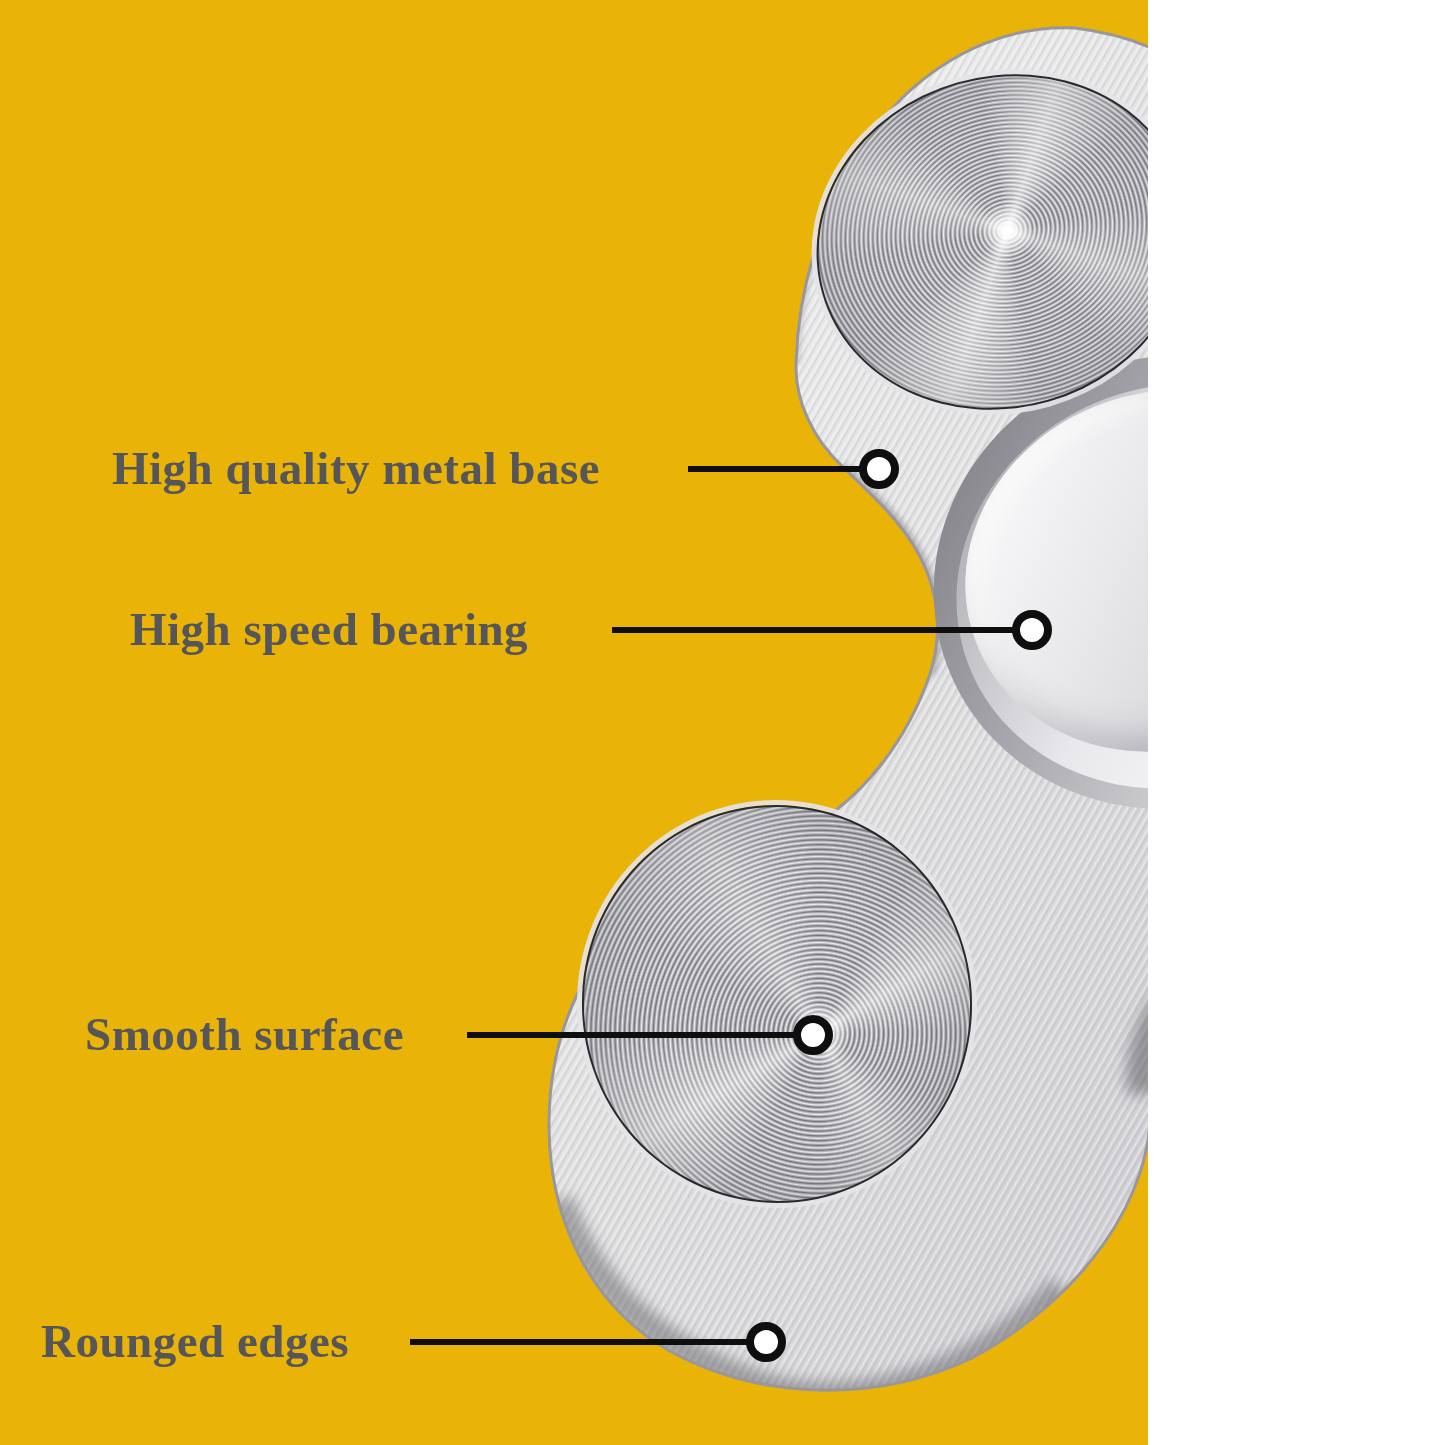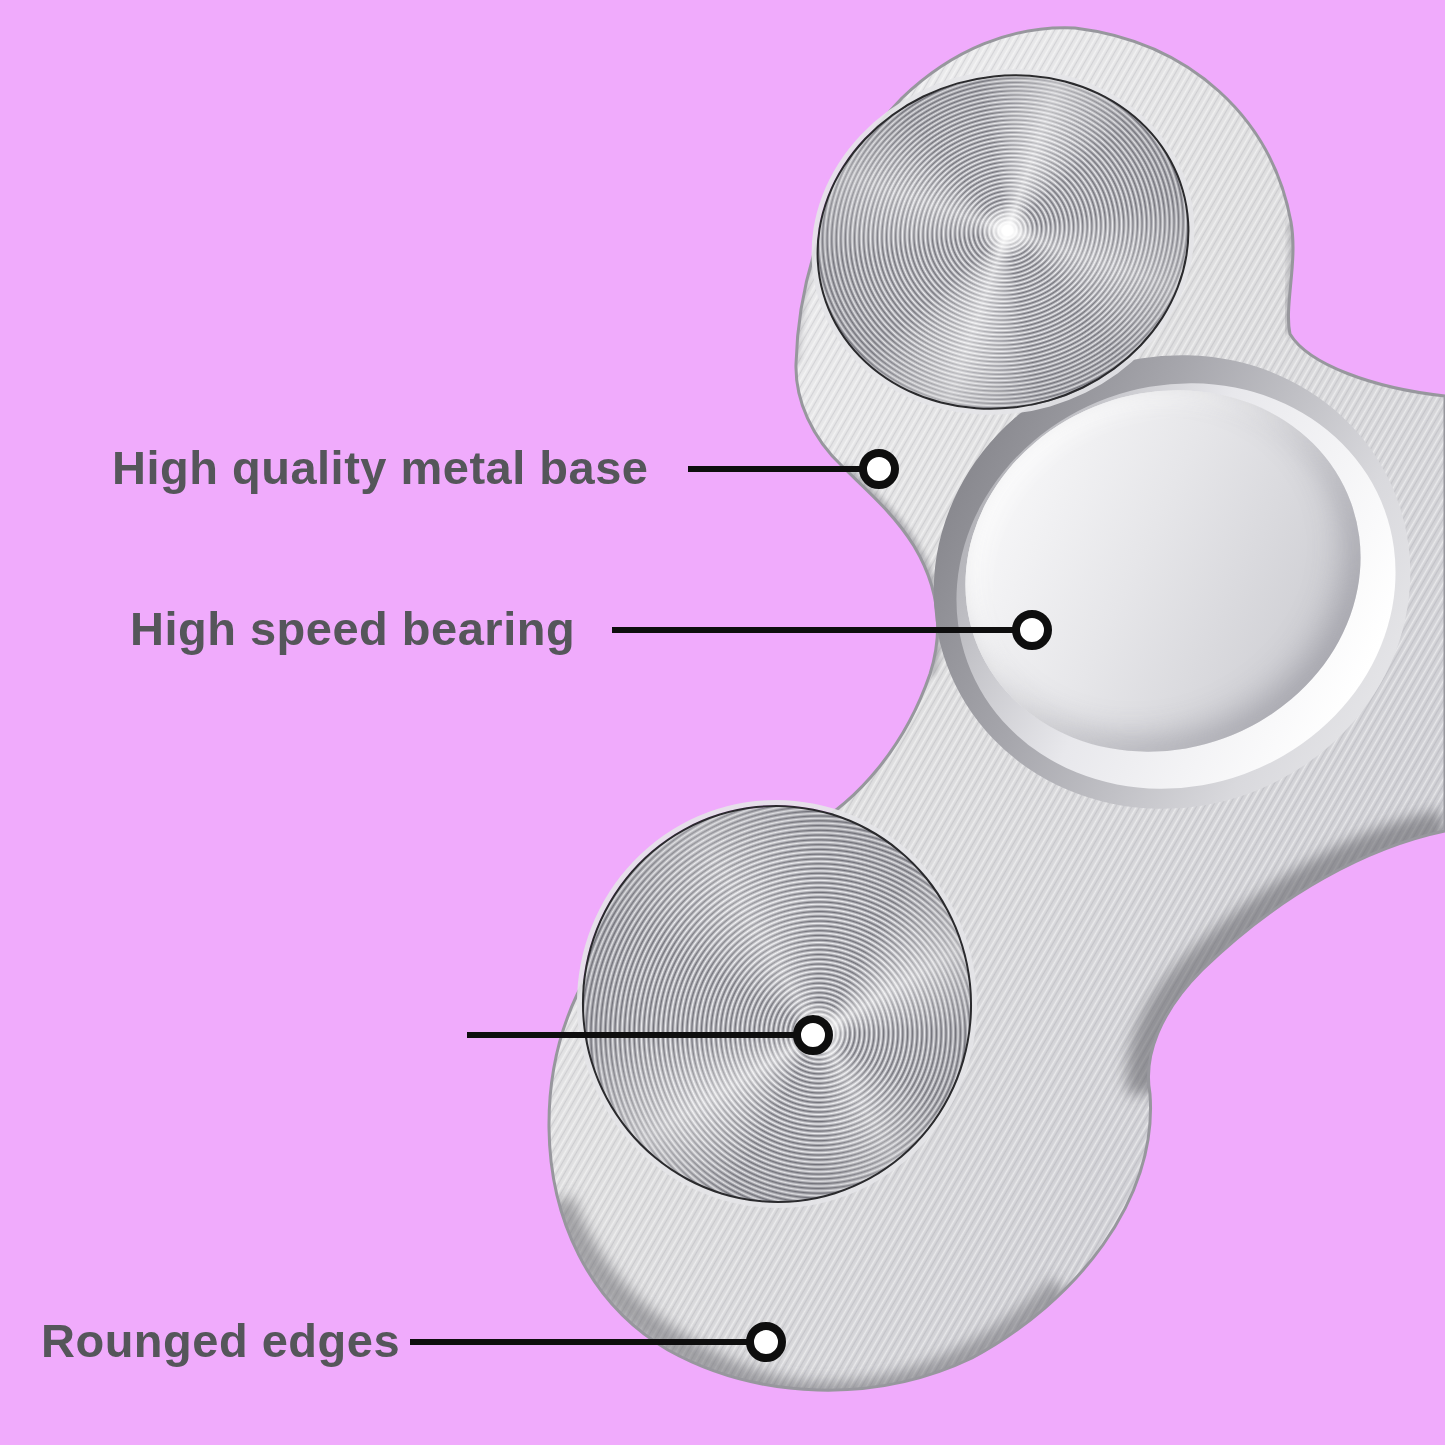--- a/index.html
+++ b/index.html
@@ -1,22 +1,22 @@
 <!DOCTYPE html>
 <html><head>
 <meta charset="utf-8">
 <style>
   html, body { margin: 0; padding: 0; background: #ffffff; }
   .scene {
     position: relative;
-    width: 1445px;
+    width: 1148px;
     height: 1445px;
-    background: #f0abfc;
+    background: #eab308;
     overflow: hidden;
-    font-family: Liberation Sans, sans-serif;
+    font-family: Liberation Serif, serif;
   }
   .spinner-svg { position: absolute; left: 0; top: 0; }
 
   
   .disc {
     position: absolute;
     border-radius: 50%;
     border: 2px solid #2a2a2d;
     box-shadow: 0 0 0 5px rgba(228,228,232,0.9), inset 0 0 70px rgba(110,110,120,0.28);
   }
@@ -161,20 +161,21 @@
   <div class="disc disc-bottom"></div>
 
   <span class="callout-label c1-label">High quality metal base</span>
   <div class="callout-line c1-line"></div>
   <div class="callout-marker c1-marker"></div>
 
   <span class="callout-label c2-label">High speed bearing</span>
   <div class="callout-line c2-line"></div>
   <div class="callout-marker c2-marker"></div>
 
+  <span class="callout-label c3-label">Smooth surface</span>
   <div class="callout-line c3-line"></div>
   <div class="callout-marker c3-marker"></div>
 
   <span class="callout-label c4-label">Rounged edges</span>
   <div class="callout-line c4-line"></div>
   <div class="callout-marker c4-marker"></div>
 
 </div>
 
 </body></html>

